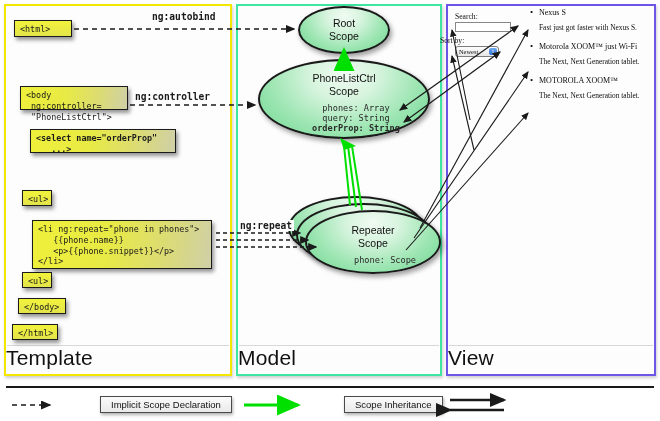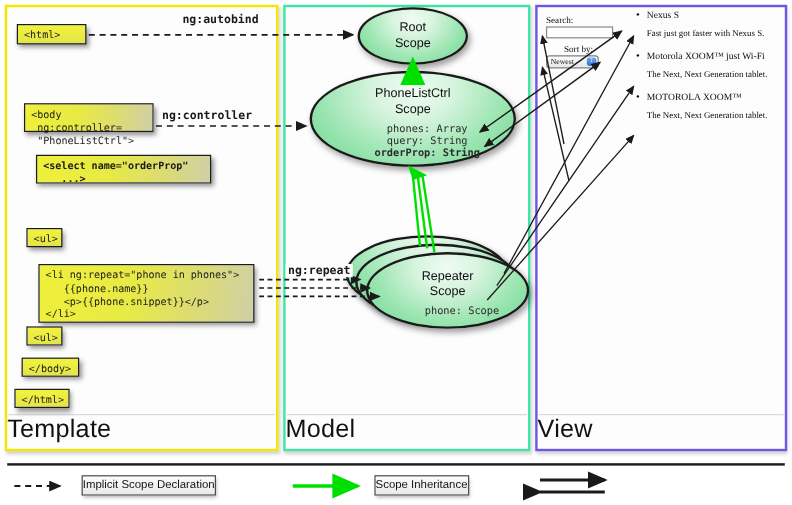--- a/index.html
+++ b/index.html
@@ -213,22 +213,23 @@
     z-index: 30;
   }
   .legend-box {
     box-sizing: border-box;
     border: 1px solid #4a4a4a;
     background: linear-gradient(180deg, #fbfbfb 0%, #eaeaea 100%);
     box-shadow: 1px 2px 3px rgba(0,0,0,0.30);
     font-family: "Liberation Sans", sans-serif;
     font-size: 9.5px;
     color: #111;
-    padding: 2px 0;
+    padding: 2px 10px;
     white-space: nowrap;
+    margin-left: 32px;
   }
   .legend-swatch { width: 54px; height: 17px; margin-right: 4px; }
 </style>
 </head>
 <body>
 
 <div id="stage">
 
   <div class="column col-template">
     <div class="col-divider"></div>
@@ -285,21 +286,21 @@
   <div class="ellipse" style="left:296px; top:203px; width:136px; height:64px; z-index:24;"></div>
   <div class="ellipse" style="left:305px; top:210px; width:136px; height:64px; z-index:25;">
     <div class="etitle" style="top:12px;">Repeater</div>
     <div class="etitle" style="top:25px;">Scope</div>
     <div class="eprops" style="top:43px;">phone: Scope</div>
   </div>
 
   <div class="view-label" style="left:455px; top:12px;">Search:</div>
   <input class="view-input" style="left: 455px; top: 22px; width: 56px; height: 10px; font-size: 7px;" value="">
 
-  <div class="view-label" style="left:470px; top:36px;font-family:Liberation Serif, serif;">Sort by:</div>
+  <div class="view-label" style="left:440px; top:36px;font-family:Liberation Serif, serif;">Sort by:</div>
   <div class="view-select" style="left:455px; top:46px; width:44px; height:11px;">
     <span>Newest</span>
     <span class="sel-btn"></span>
   </div>
 
   <div class="phone-list">
     <div class="phone-item">
       <div class="phone-name">Nexus S</div>
       <div class="phone-snippet">Fast just got faster with Nexus S.</div>
     </div>

